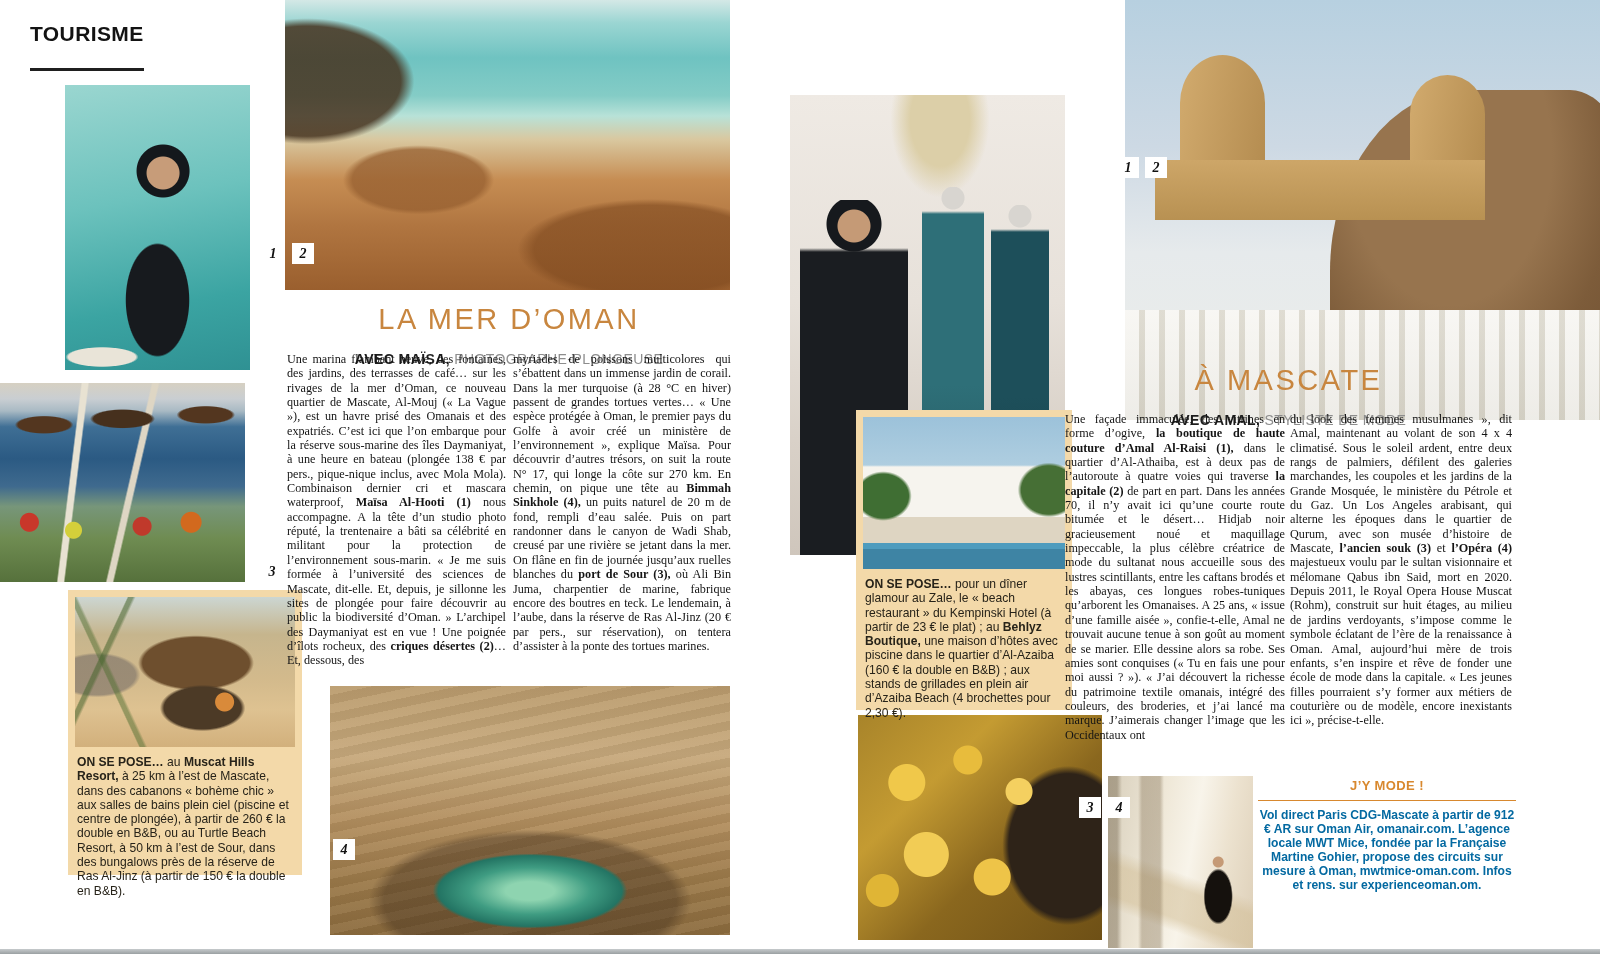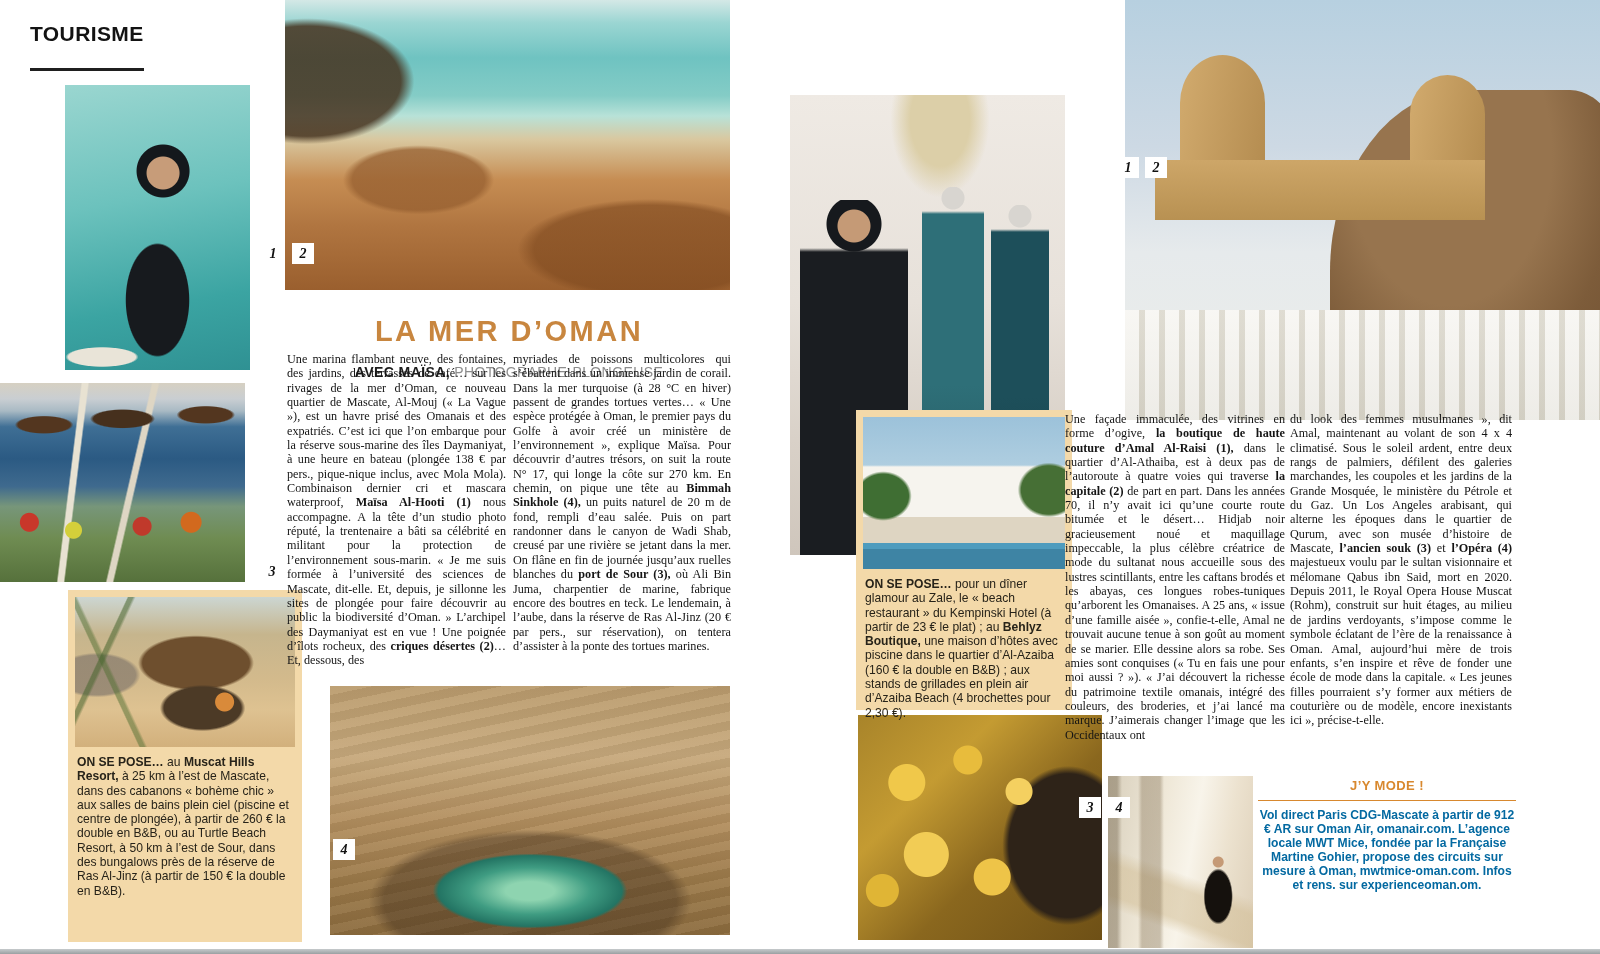--- a/index.html
+++ b/index.html
@@ -6,36 +6,36 @@
   .page{position:relative;width:1600px;height:954px;background:#ffffff;overflow:hidden;
         font-family:"Liberation Sans",sans-serif;}
   .abs{position:absolute;}
 
   
   .masthead{left:30px;top:22px;font-size:21px;font-weight:700;color:#131313;
             letter-spacing:0.4px;border-bottom:3px solid #1f1f1f;padding-bottom:22px;}
 
   
   .title-block{text-align:center;}
-  .art-title{margin:16px;font-weight:700;font-size:29px;letter-spacing:2.5px;color:#c8863f;}
+  .art-title{margin:4px;font-weight:400;font-size:29px;letter-spacing:2.5px;color:#c8863f;}
   .byline{margin-top:15px;font-size:14px;letter-spacing:0.4px;color:#8d8d8d;}
   .byline b{color:#1d1d1d;}
 
   
   .body-col{font-family:"Liberation Serif",serif;font-size:12.2px;line-height:14.35px;
             text-align:justify;color:#141414;overflow:hidden;}
   .body-col b{font-weight:700;}
   .sea-col1{left:287px;top:352px;width:219px;height:338px;}
   .sea-col2{left:513px;top:352px;width:218px;height:338px;}
   .mas-col1{left:1065px;top:412px;width:220px;height:352px;}
   .mas-col2{left:1290px;top:412px;width:222px;height:352px;}
 
   
   .stay-box{background:#f3d9a9;padding:7px;box-sizing:border-box;}
-  .stay-left{left:68px;top:590px;width:234px;height:352px;}
+  .stay-left{left:68px;top:590px;width:234px;height:285px;}
   .stay-right{left:856px;top:410px;width:216px;height:300px;}
   .stay-text{font-size:12.1px;line-height:14.3px;color:#272319;padding:8px 2px 0 2px;}
   .stay-text b{font-weight:700;}
   .stay-photo{width:100%;}
 
   
   .go-box{left:1256px;top:778px;width:262px;text-align:center;}
   .go-title{font-size:13px;font-weight:700;color:#d8882e;letter-spacing:0.4px;}
   .go-rule{height:1px;background:#d8882e;margin:7px 2px 8px 2px;}
   .go-body{font-size:12.1px;line-height:13.9px;font-weight:700;color:#0369a1;}
@@ -185,20 +185,27 @@
   <div class="abs num" style="left:1117px;top:157px;">1</div>
   <div class="abs num" style="left:1145px;top:157px;">2</div>
   <div class="abs num" style="left:1079px;top:797px;">3</div>
   <div class="abs num" style="left:1108px;top:797px;">4</div>
 
   <div class="abs stay-box stay-right">
     <div class="stay-photo photo p-villa"></div>
     <div class="stay-text"><b>ON SE POSE…</b> pour un dîner glamour au Zale, le « beach restaurant » du Kempinski Hotel (à partir de 23 € le plat) ; au <b>Behlyz Boutique,</b> une maison d’hôtes avec piscine dans le quartier d’Al-Azaiba (160 € la double en B&amp;B) ; aux stands de grillades en plein air d’Azaiba Beach (4 brochettes pour 2,30 €).</div>
   </div>
 
+  <div class="abs title-block" style="left:1065px;top:360px;width:447px;">
+    <h1 class="art-title">À MASCATE</h1>
+    <div class="byline">
+      <b>AVEC AMAL,</b>
+      <span>STYLISTE DE MODE</span>
+    </div>
+  </div>
   <div class="abs body-col mas-col1">Une façade immaculée, des vitrines en forme d’ogive, <b>la boutique de haute couture d’Amal Al-Raisi (1),</b> dans le quartier d’Al-Athaiba, est à deux pas de l’autoroute à quatre voies qui traverse <b>la capitale (2)</b> de part en part. Dans les années 70, il n’y avait ici qu’une courte route bitumée et le désert… Hidjab noir gracieusement noué et maquillage impeccable, la plus célèbre créatrice de mode du sultanat nous accueille sous des lustres scintillants, entre les caftans brodés et les abayas, ces longues robes-tuniques qu’arborent les Omanaises. A 25 ans, « issue d’une famille aisée », confie-t-elle, Amal ne trouvait aucune tenue à son goût au moment de se marier. Elle dessine alors sa robe. Ses amies sont conquises (« Tu en fais une pour moi aussi ? »). « J’ai découvert la richesse du patrimoine textile omanais, intégré des couleurs, des broderies, et j’ai lancé ma marque. J’aimerais changer l’image que les Occidentaux ont</div>
   <div class="abs body-col mas-col2">du look des femmes musulmanes », dit Amal, maintenant au volant de son 4 x 4 climatisé. Sous le soleil ardent, entre deux rangs de palmiers, défilent des galeries marchandes, les coupoles et les jardins de la Grande Mosquée, le ministère du Pétrole et du Gaz. Un Los Angeles arabisant, qui alterne les époques dans le quartier de Qurum, avec son musée d’histoire de Mascate, <b>l’ancien souk (3)</b> et <b>l’Opéra (4)</b> majestueux voulu par le sultan visionnaire et mélomane Qabus ibn Said, mort en 2020. Depuis 2011, le Royal Opera House Muscat (Rohm), construit sur huit étages, au milieu de jardins verdoyants, s’impose comme le symbole éclatant de l’ère de la renaissance à Oman. Amal, aujourd’hui mère de trois enfants, s’en inspire et rêve de fonder une école de mode dans la capitale. « Les jeunes filles pourraient s’y former aux métiers de couturière ou de modèle, encore inexistants ici », précise-t-elle.</div>
 
   <div class="abs go-box">
     <div class="go-title">J’Y MODE !</div>
     <div class="go-rule"></div>
     <div class="go-body">Vol direct Paris CDG-Mascate à partir de 912 € AR sur Oman Air, omanair.com. L’agence locale MWT Mice, fondée par la Française Martine Gohier, propose des circuits sur mesure à Oman, mwtmice-oman.com. Infos et rens. sur experienceoman.om.</div>
   </div>
 
   <div class="abs page-edge"></div>

